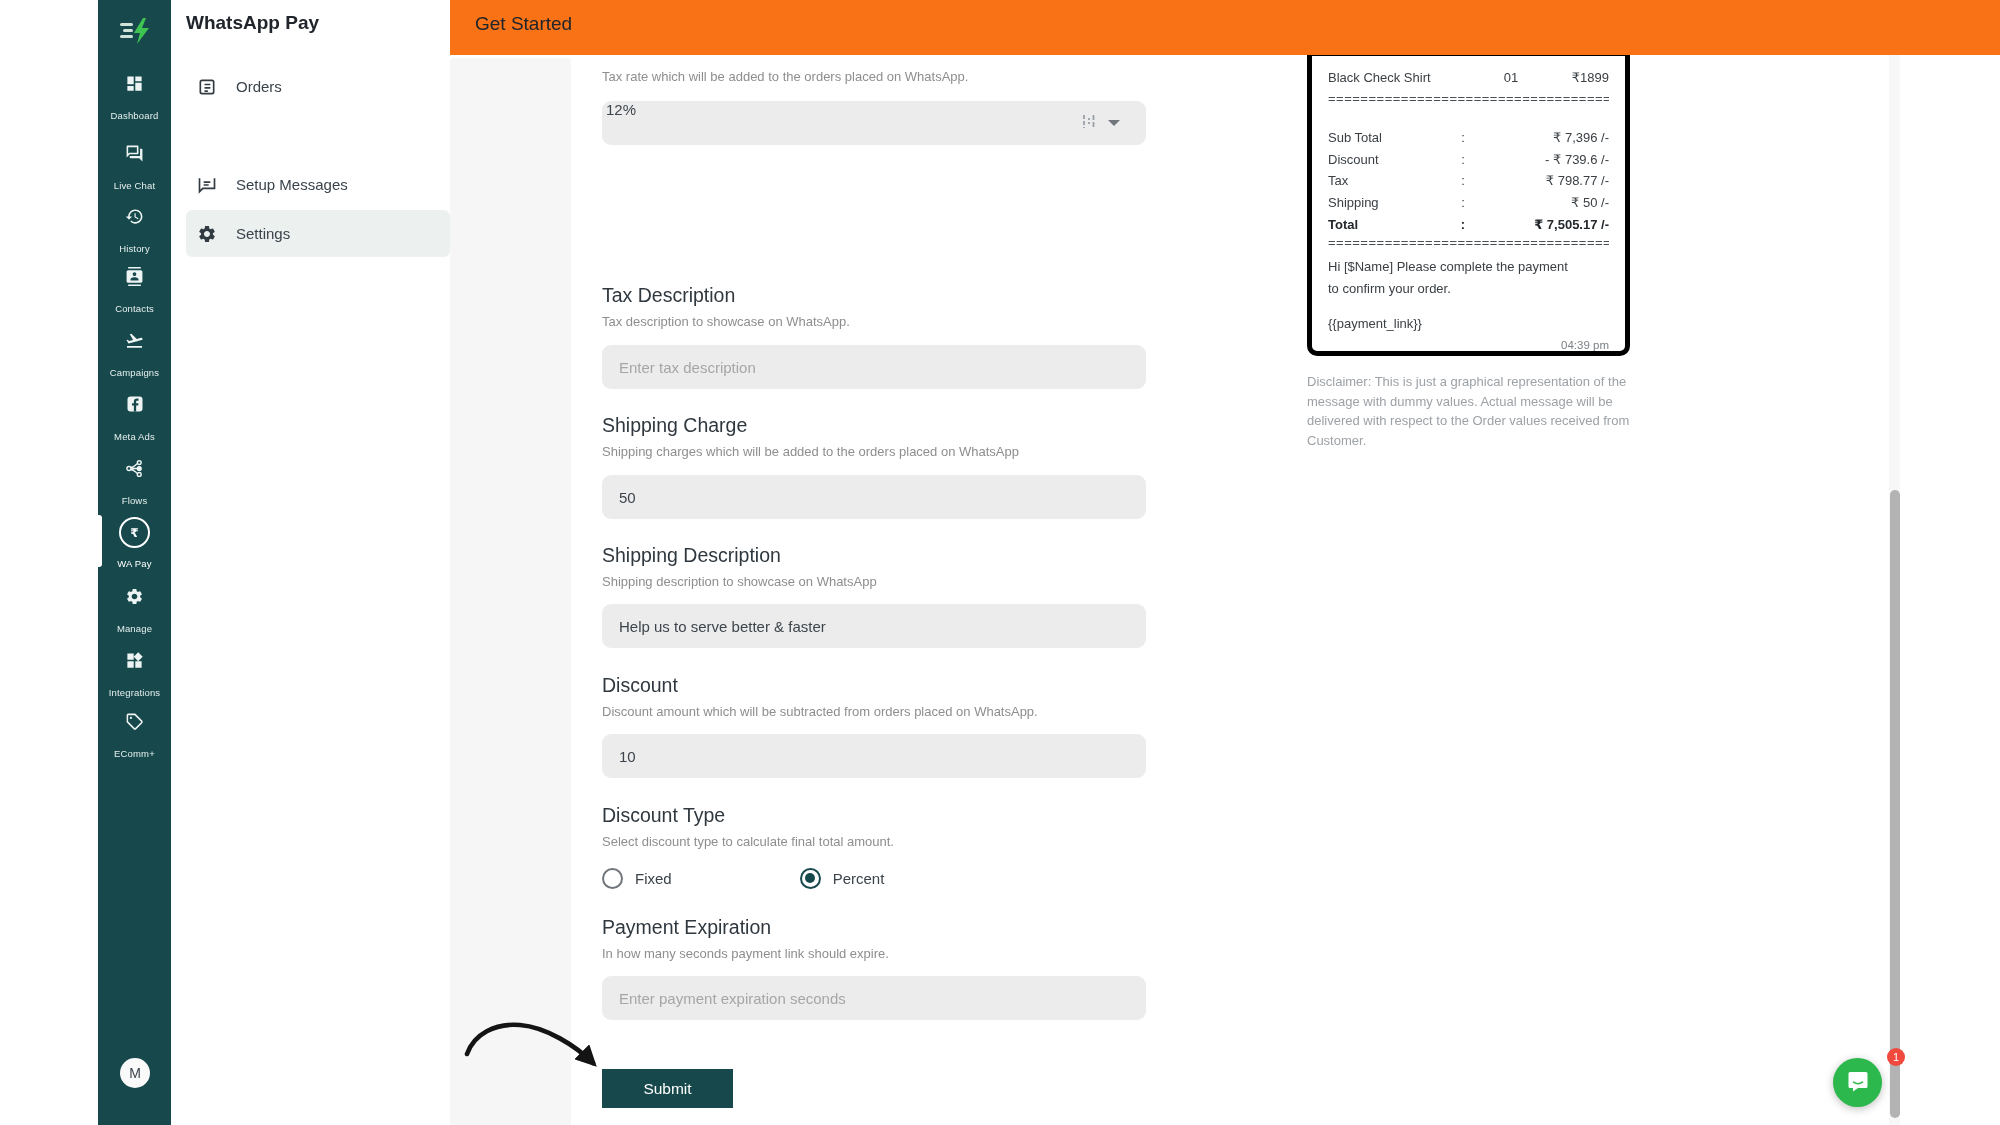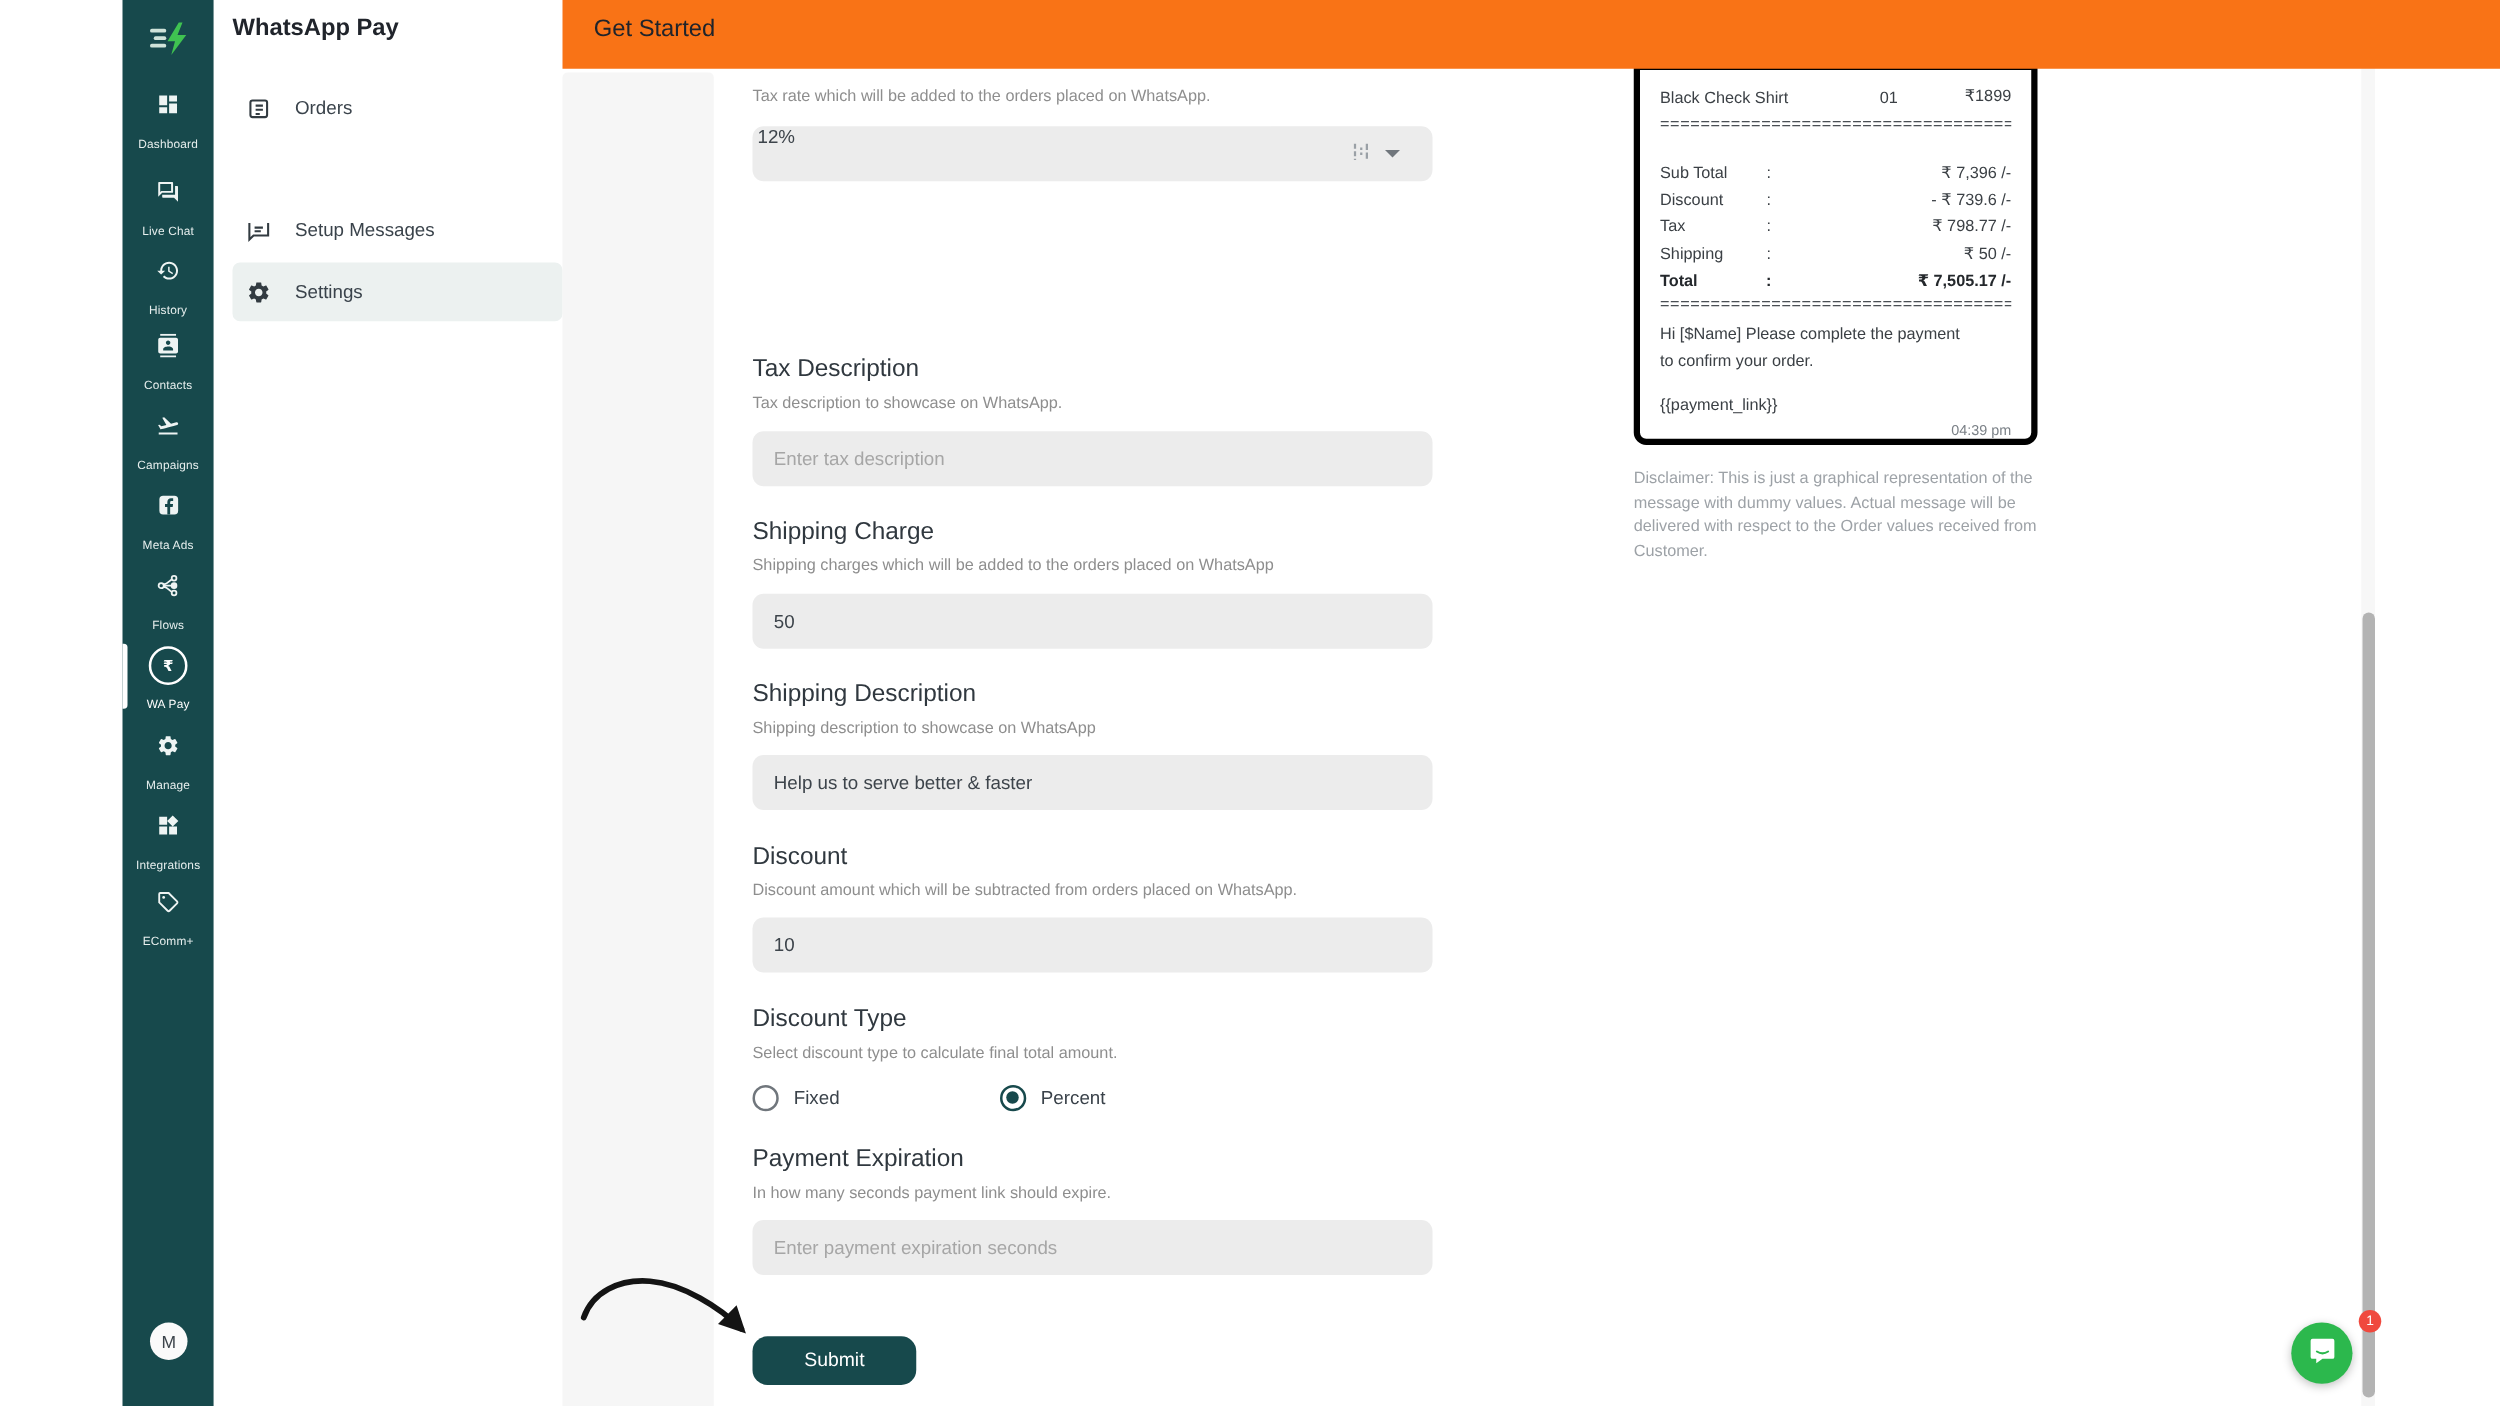--- a/index.html
+++ b/index.html
@@ -44,35 +44,35 @@
   .sel-icons{position:absolute;right:26px;top:0;height:44px;display:flex;align-items:center;gap:13px;}
   .caret{width:0;height:0;border-left:6px solid transparent;border-right:6px solid transparent;border-top:6px solid #70767c;}
   .radio-row{display:flex;align-items:center;height:22px;}
   .ropt{display:flex;align-items:center;cursor:pointer;}
   .ropt + .ropt{margin-left:140px;}
   .rcircle{box-sizing:border-box;width:21px;height:21px;border-radius:50%;border:2px solid #70767c;background:#fff;}
   .ropt.selected .rcircle{border-color:#17494c;position:relative;}
   .ropt.selected .rcircle::after{content:"";position:absolute;left:3.5px;top:3.5px;width:10px;height:10px;border-radius:50%;background:#17494c;}
   .rlabel{margin-left:12px;font-size:15px;color:#3a424a;}
   .submit-btn{position:absolute;left:0;top:1069px;width:131px;height:39px;background:#17494c;color:#fff;border:none;
-              border-radius:12px;font-size:15.5px;font-family:inherit;font-weight:500;cursor:pointer;}
+              border-radius:0;font-size:15.5px;font-family:inherit;font-weight:500;cursor:pointer;}
 
   
   .arrow-svg{position:absolute;left:450px;top:1010px;z-index:4;pointer-events:none;}
 
   
   .receipt{position:absolute;left:1307px;top:51px;width:323px;height:305px;box-sizing:border-box;background:#fff;
            border:5px solid #000000;border-radius:3px 3px 10px 10px;padding:13px 16px 10px 16px;font-size:13px;color:#3b4045;z-index:2;}
   .rc-product{display:flex;align-items:center;height:16px;}
   .rc-pname{width:150px;}
   .rc-pqty{width:66px;text-align:center;}
   .rc-pprice{flex:1;text-align:right;}
   .rc-sep{margin-top:7px;height:14px;line-height:14px;letter-spacing:.5px;white-space:nowrap;overflow:hidden;color:#4a4f54;}
   .rc-rows{margin-top:21px;}
-  .rc-row{display:flex;height:21.7px;line-height:21.7px;}
+  .rc-row{display:flex;height:21.7px;line-height:21.7px;gap:48px;}
   .rc-rlabel{width:64px;}
   .rc-colon{width:46px;text-align:center;}
   .rc-rval{flex:1;text-align:right;}
   .rc-row.bold{font-weight:bold;color:#24282c;}
   .rc-sep2{margin-top:1px;}
   .rc-msg{margin-top:6px;line-height:21.5px;width:250px;}
   .rc-link{margin-top:17px;height:20px;}
   .rc-time{margin-top:3px;text-align:right;font-size:11.5px;color:#7b8187;}
   .disclaimer{position:absolute;left:1307px;top:372px;width:330px;font-size:13px;line-height:19.5px;color:#9da2a7;}
 

